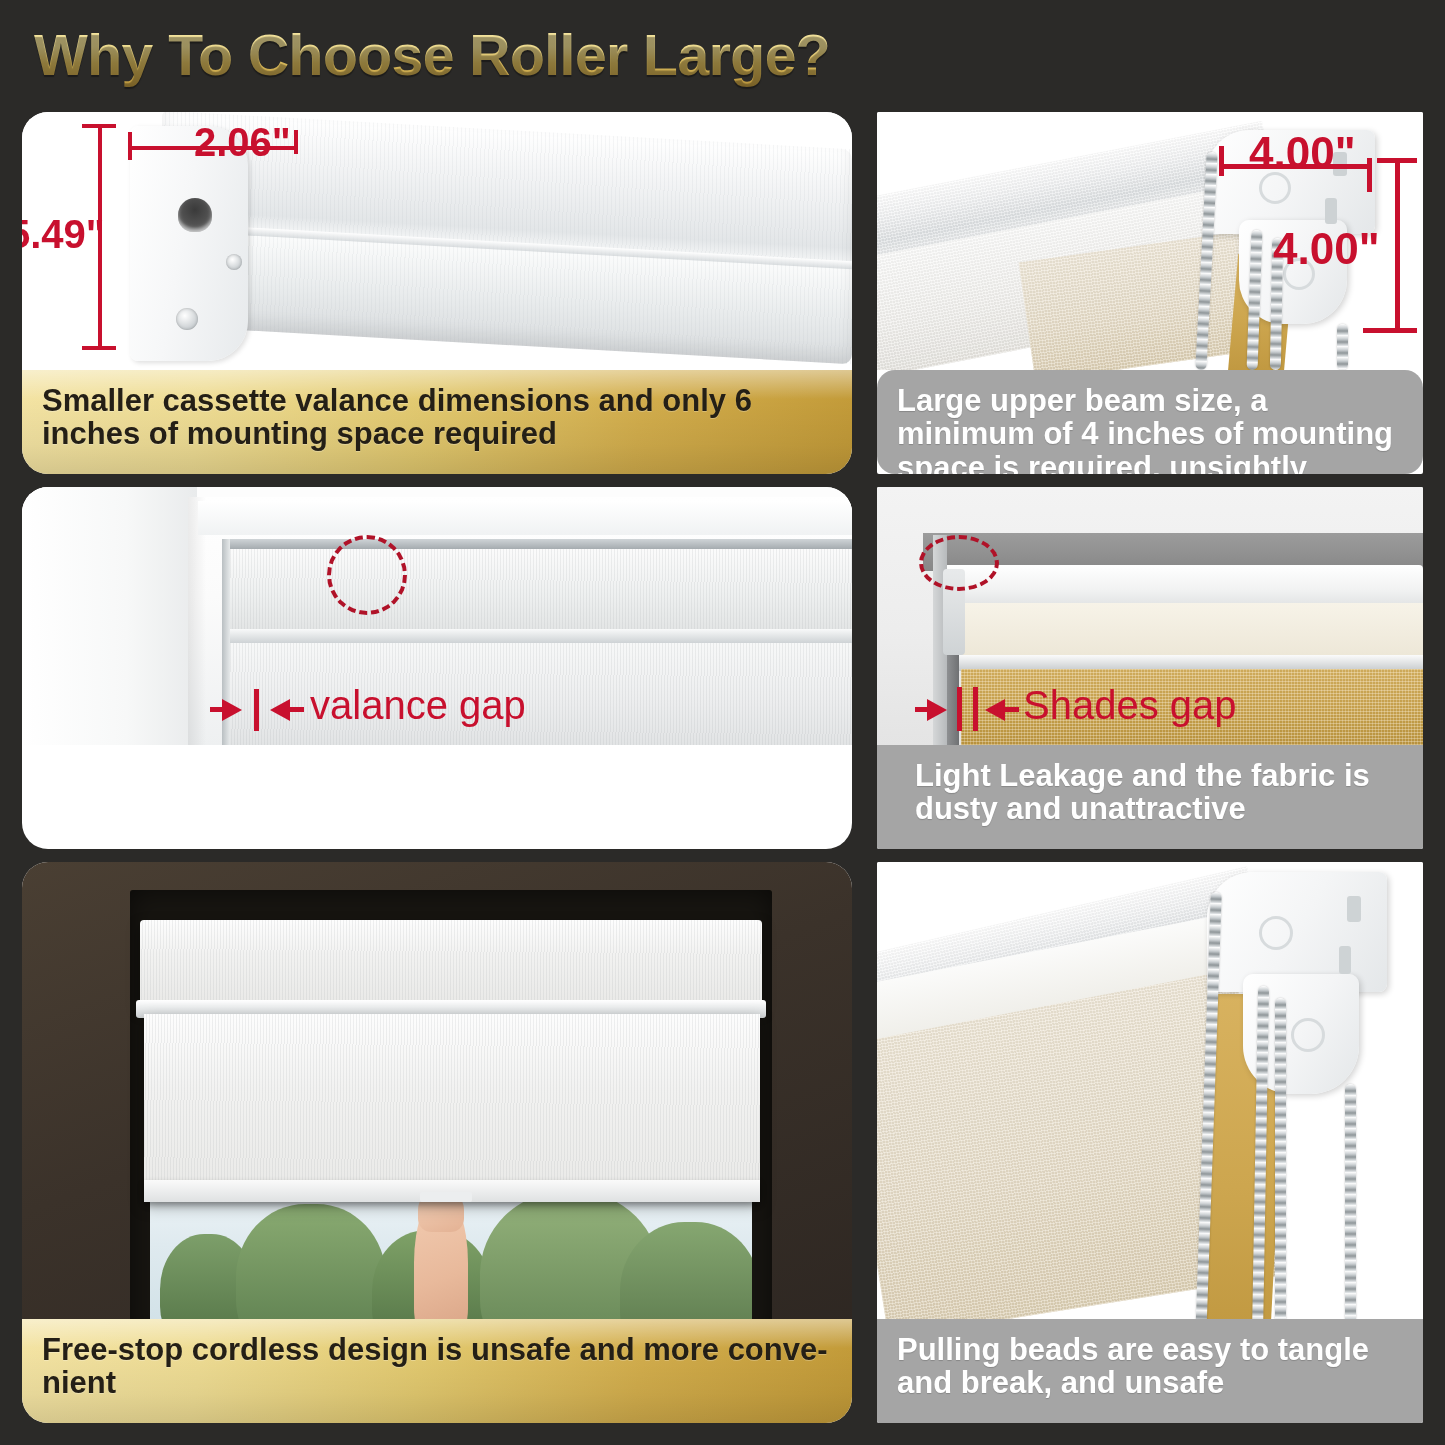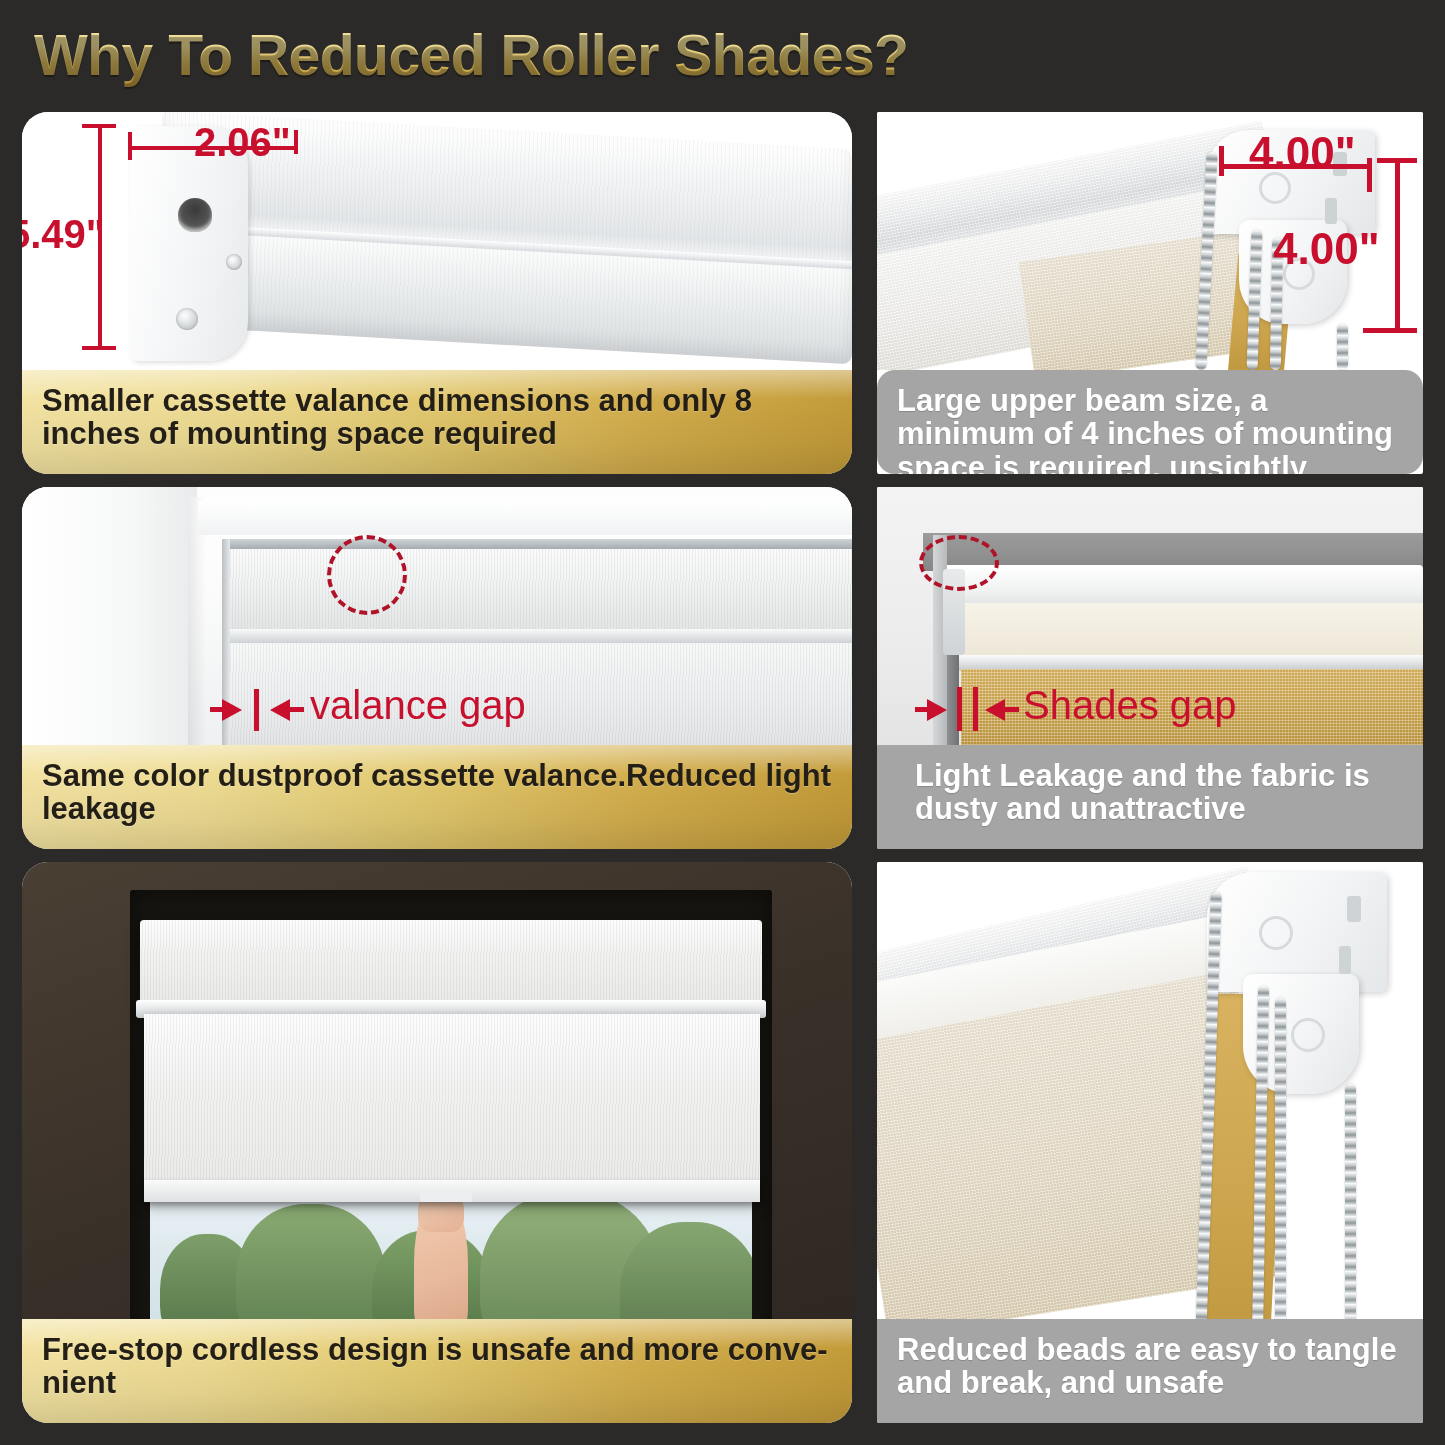--- a/index.html
+++ b/index.html
@@ -187,21 +187,21 @@
   }
   .shade-tex{
     position:absolute;inset:0;
     background:repeating-linear-gradient(91deg,
       rgba(255,255,255,0) 0 2px, rgba(160,165,168,0.16) 2px 3px);
   }
 </style>
 </head>
 <body>
 
-<div id="page-title">Why To Reduced Roller Shades?</div>
+<div id="page-title">Why To Choose Roller Large?</div>
 
 <div class="panel left" style="left:22px;top:112px;width:830px;height:362px;">
   <div class="photo" style="height:258px;background:#fff;">
     <div class="valance-body">
       <div class="valance-streaks"></div>
     </div>
     <div class="endcap">
       <div class="slot"></div>
       <div class="screw s1"></div>
       <div class="screw s2"></div>
@@ -210,21 +210,21 @@
     <div class="dimline" style="left:108px;top:34px;width:166px;height:4px;"></div>
     <div class="tick" style="left:106px;top:20px;width:4px;height:28px;"></div>
     <div class="tick" style="left:272px;top:18px;width:4px;height:24px;"></div>
     <div class="dim-text" style="left:172px;top:8px;font-size:40px;">2.06"</div>
 
     <div class="dimline" style="left:76px;top:14px;width:4px;height:224px;"></div>
     <div class="tick" style="left:60px;top:12px;width:34px;height:4px;"></div>
     <div class="tick" style="left:60px;top:234px;width:34px;height:4px;"></div>
     <div class="dim-text" style="left:-14px;top:100px;font-size:40px;">5.49"</div>
   </div>
-  <div class="cap good" style="height:104px;">Smaller cassette valance dimensions and only 8 inches of mounting space required</div>
+  <div class="cap good" style="height:104px;">Smaller cassette valance dimensions and only 6 inches of mounting space required</div>
 </div>
 
 <div class="panel right" style="left:877px;top:112px;width:546px;height:362px;">
   <div class="photo" style="height:258px;background:#fff;">
 
     <div class="roll-tube" style="left:-30px;top:90px;width:430px;height:74px;transform:rotate(-11deg);transform-origin:left center;border-radius:10px;">
       <div class="weave"></div>
     </div>
     <div class="fabric-white" style="position:absolute;left:-30px;top:150px;width:420px;height:120px;transform:rotate(-11deg);transform-origin:left center;">
       <div class="weave"></div>
@@ -279,21 +279,20 @@
 
     <div class="dashcircle" style="left:305px;top:48px;width:72px;height:72px;"></div>
 
     <div class="gapbar" style="left:232px;top:202px;height:42px;"></div>
     <div class="arrow-r" style="left:200px;top:212px;"></div>
     <div class="arrow-shaft" style="left:188px;top:220px;width:16px;"></div>
     <div class="arrow-l" style="left:248px;top:212px;"></div>
     <div class="arrow-shaft" style="left:266px;top:220px;width:16px;"></div>
     <div class="gap-label" style="left:288px;top:196px;font-size:40px;">valance gap</div>
   </div>
-  <div class="cap good" style="height:104px;">Same color dustproof cassette valance.Reduced light leakage</div>
 </div>
 
 <div class="panel right" style="left:877px;top:487px;width:546px;height:362px;">
   <div class="photo" style="height:258px;background:#f4f4f4;">
     <div style="position:absolute;inset:0;background:linear-gradient(180deg,#f3f3f3 0%,#ededed 55%,#e4e4e4 100%);"></div>
     <div style="position:absolute;left:46px;top:46px;width:500px;height:38px;background:linear-gradient(180deg,#9c9c9c,#878787);"></div>
     <div style="position:absolute;left:56px;top:78px;width:490px;height:46px;background:linear-gradient(180deg,#ffffff 0%,#f1f2f2 55%,#dcdedf 100%);border-radius:4px;"></div>
     <div style="position:absolute;left:84px;top:116px;width:462px;height:58px;background:linear-gradient(180deg,#f7f3e8,#ece6d6);"></div>
     <div style="position:absolute;left:76px;top:168px;width:470px;height:16px;background:linear-gradient(180deg,#fbfbfb,#c6cacc);"></div>
     <div class="fabric-tan" style="position:absolute;left:84px;top:182px;width:462px;height:76px;">
@@ -367,14 +366,14 @@
     <div style="position:absolute;left:470px;top:34px;width:14px;height:26px;background:#ced3d5;border-radius:3px;"></div>
     <div style="position:absolute;left:462px;top:84px;width:12px;height:28px;background:#ced3d5;border-radius:3px;"></div>
     <div style="position:absolute;left:382px;top:54px;width:28px;height:28px;border:3px solid #d7dbdd;border-radius:50%;"></div>
     <div style="position:absolute;left:414px;top:156px;width:28px;height:28px;border:3px solid #d7dbdd;border-radius:50%;"></div>
 
     <div class="beadchain" style="left:326px;top:30px;height:447px;transform:rotate(2deg);"></div>
     <div class="beadchain" style="left:378px;top:124px;height:353px;transform:rotate(1deg);"></div>
     <div class="beadchain" style="left:398px;top:136px;height:341px;"></div>
     <div class="beadchain" style="left:468px;top:222px;height:255px;"></div>
   </div>
-  <div class="cap bad" style="height:104px;">Reduced beads are easy to tangle and break, and unsafe</div>
+  <div class="cap bad" style="height:104px;">Pulling beads are easy to tangle and break, and unsafe</div>
 </div>
 
 </body></html>

